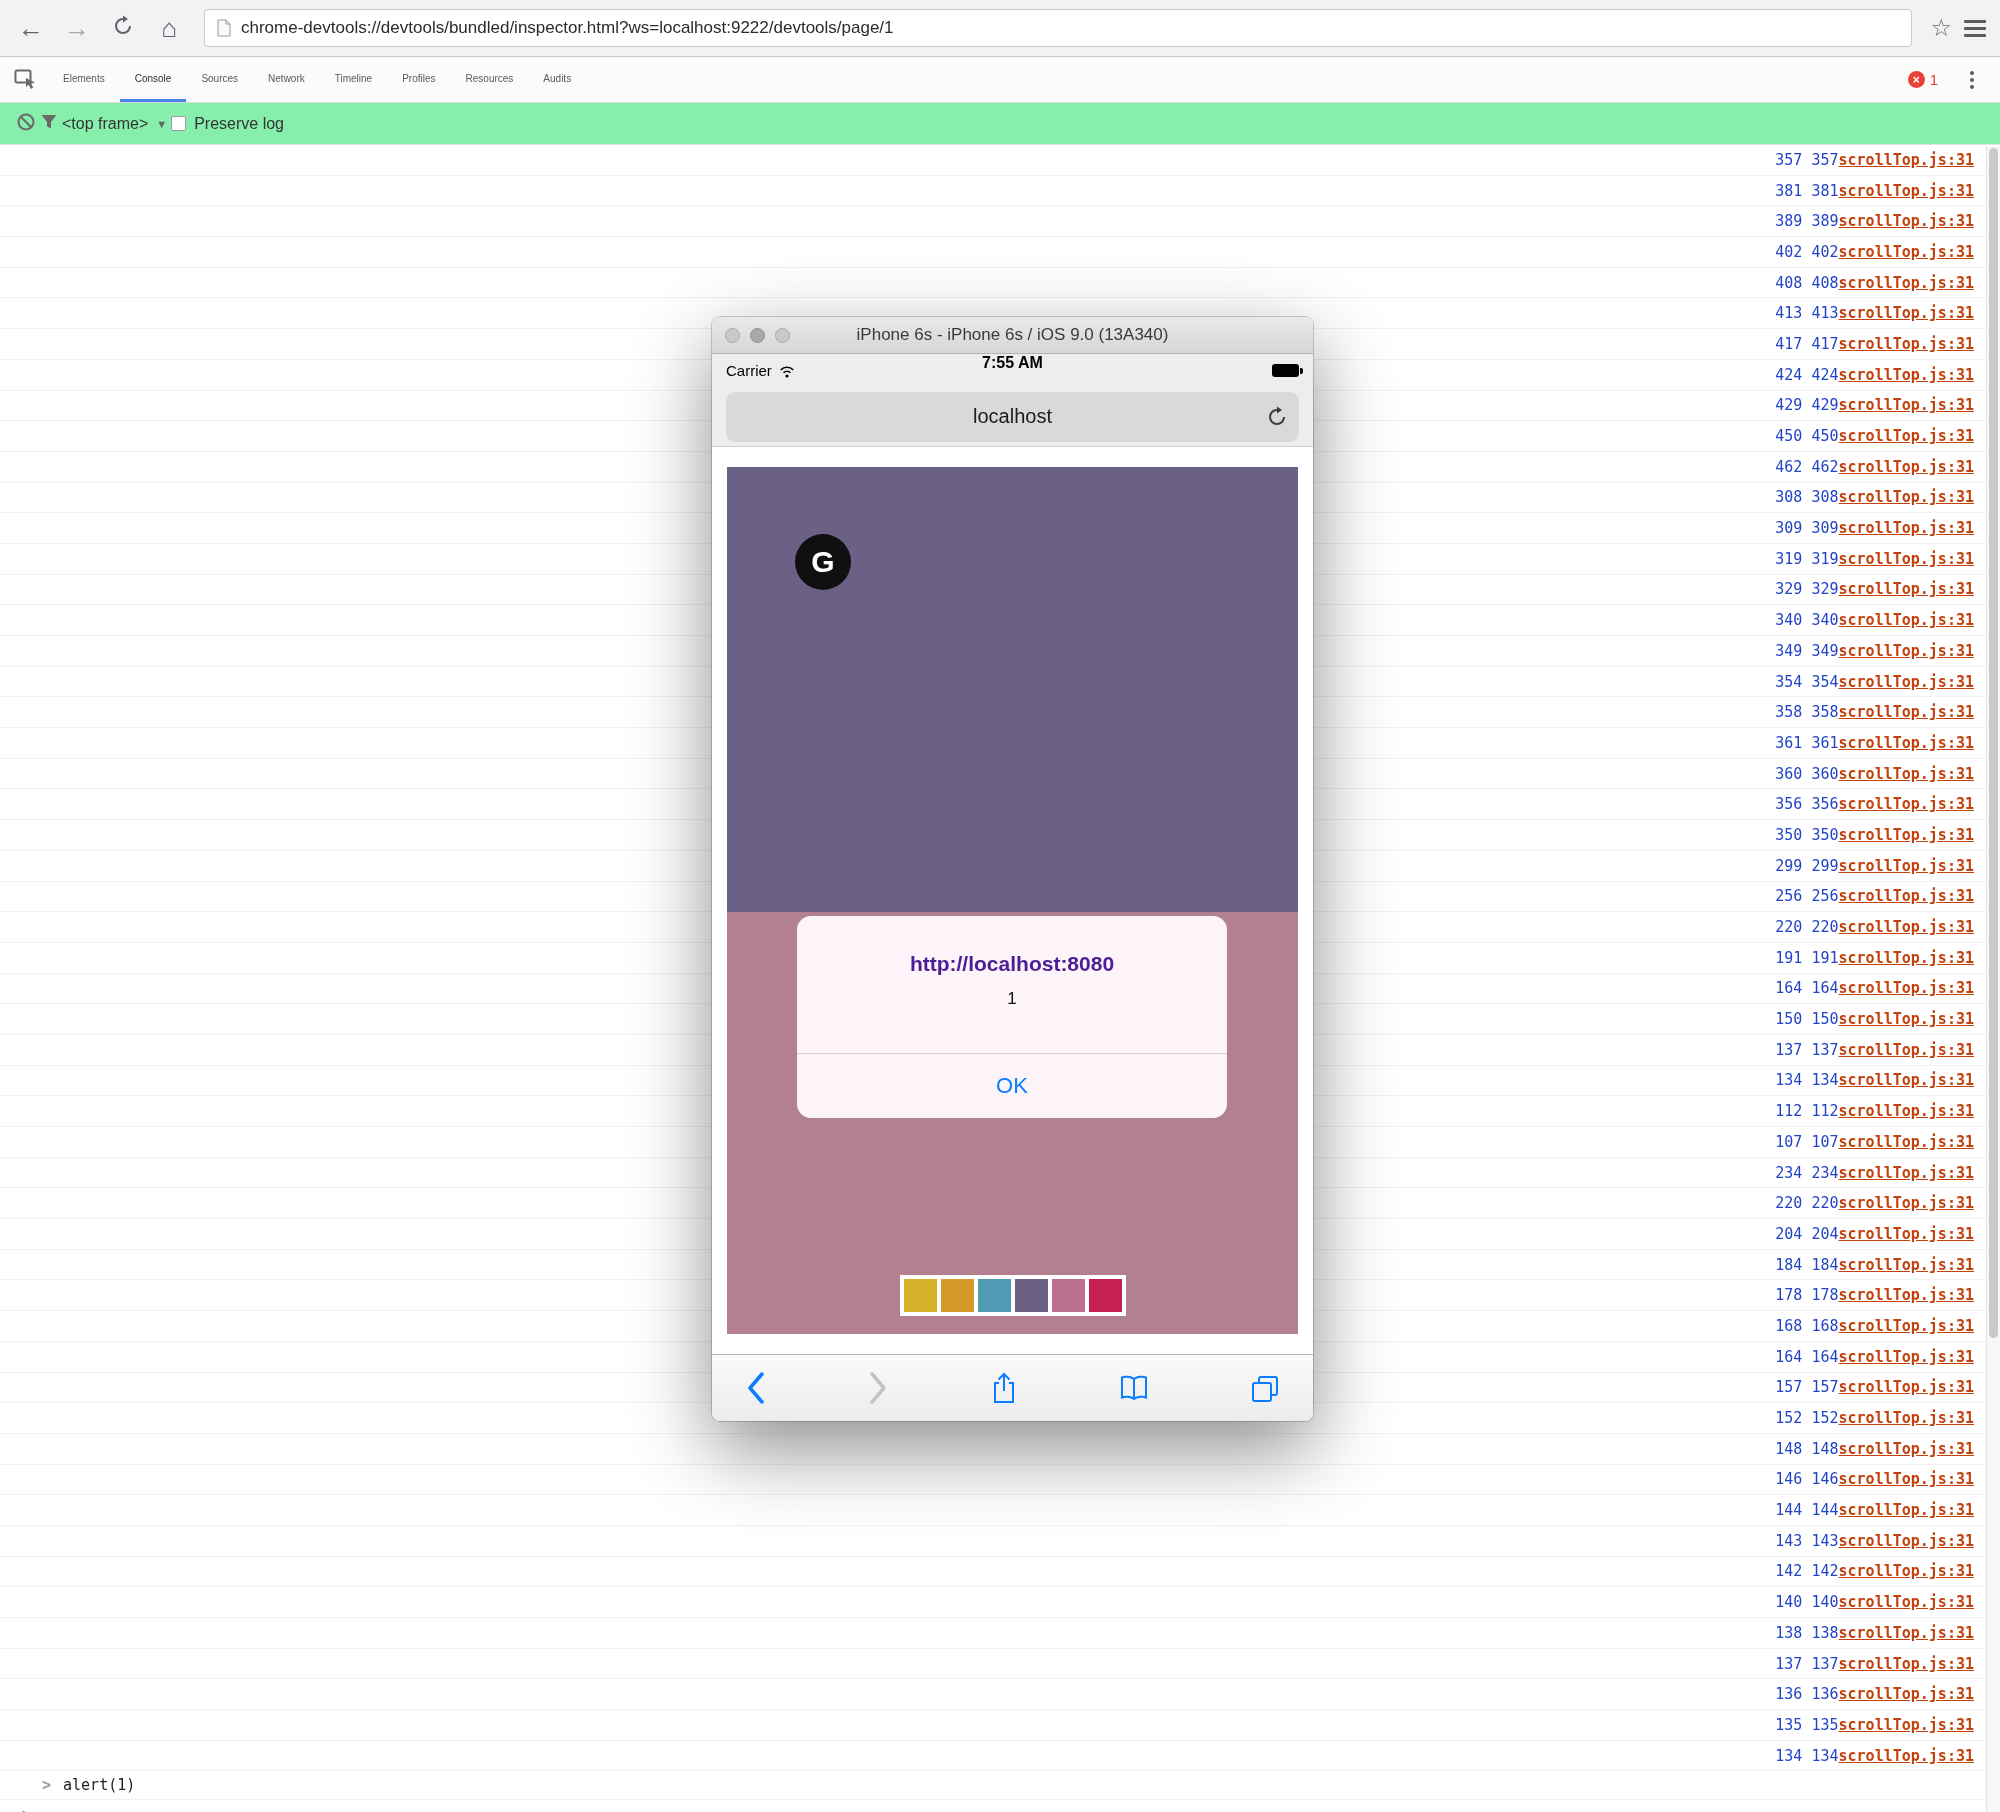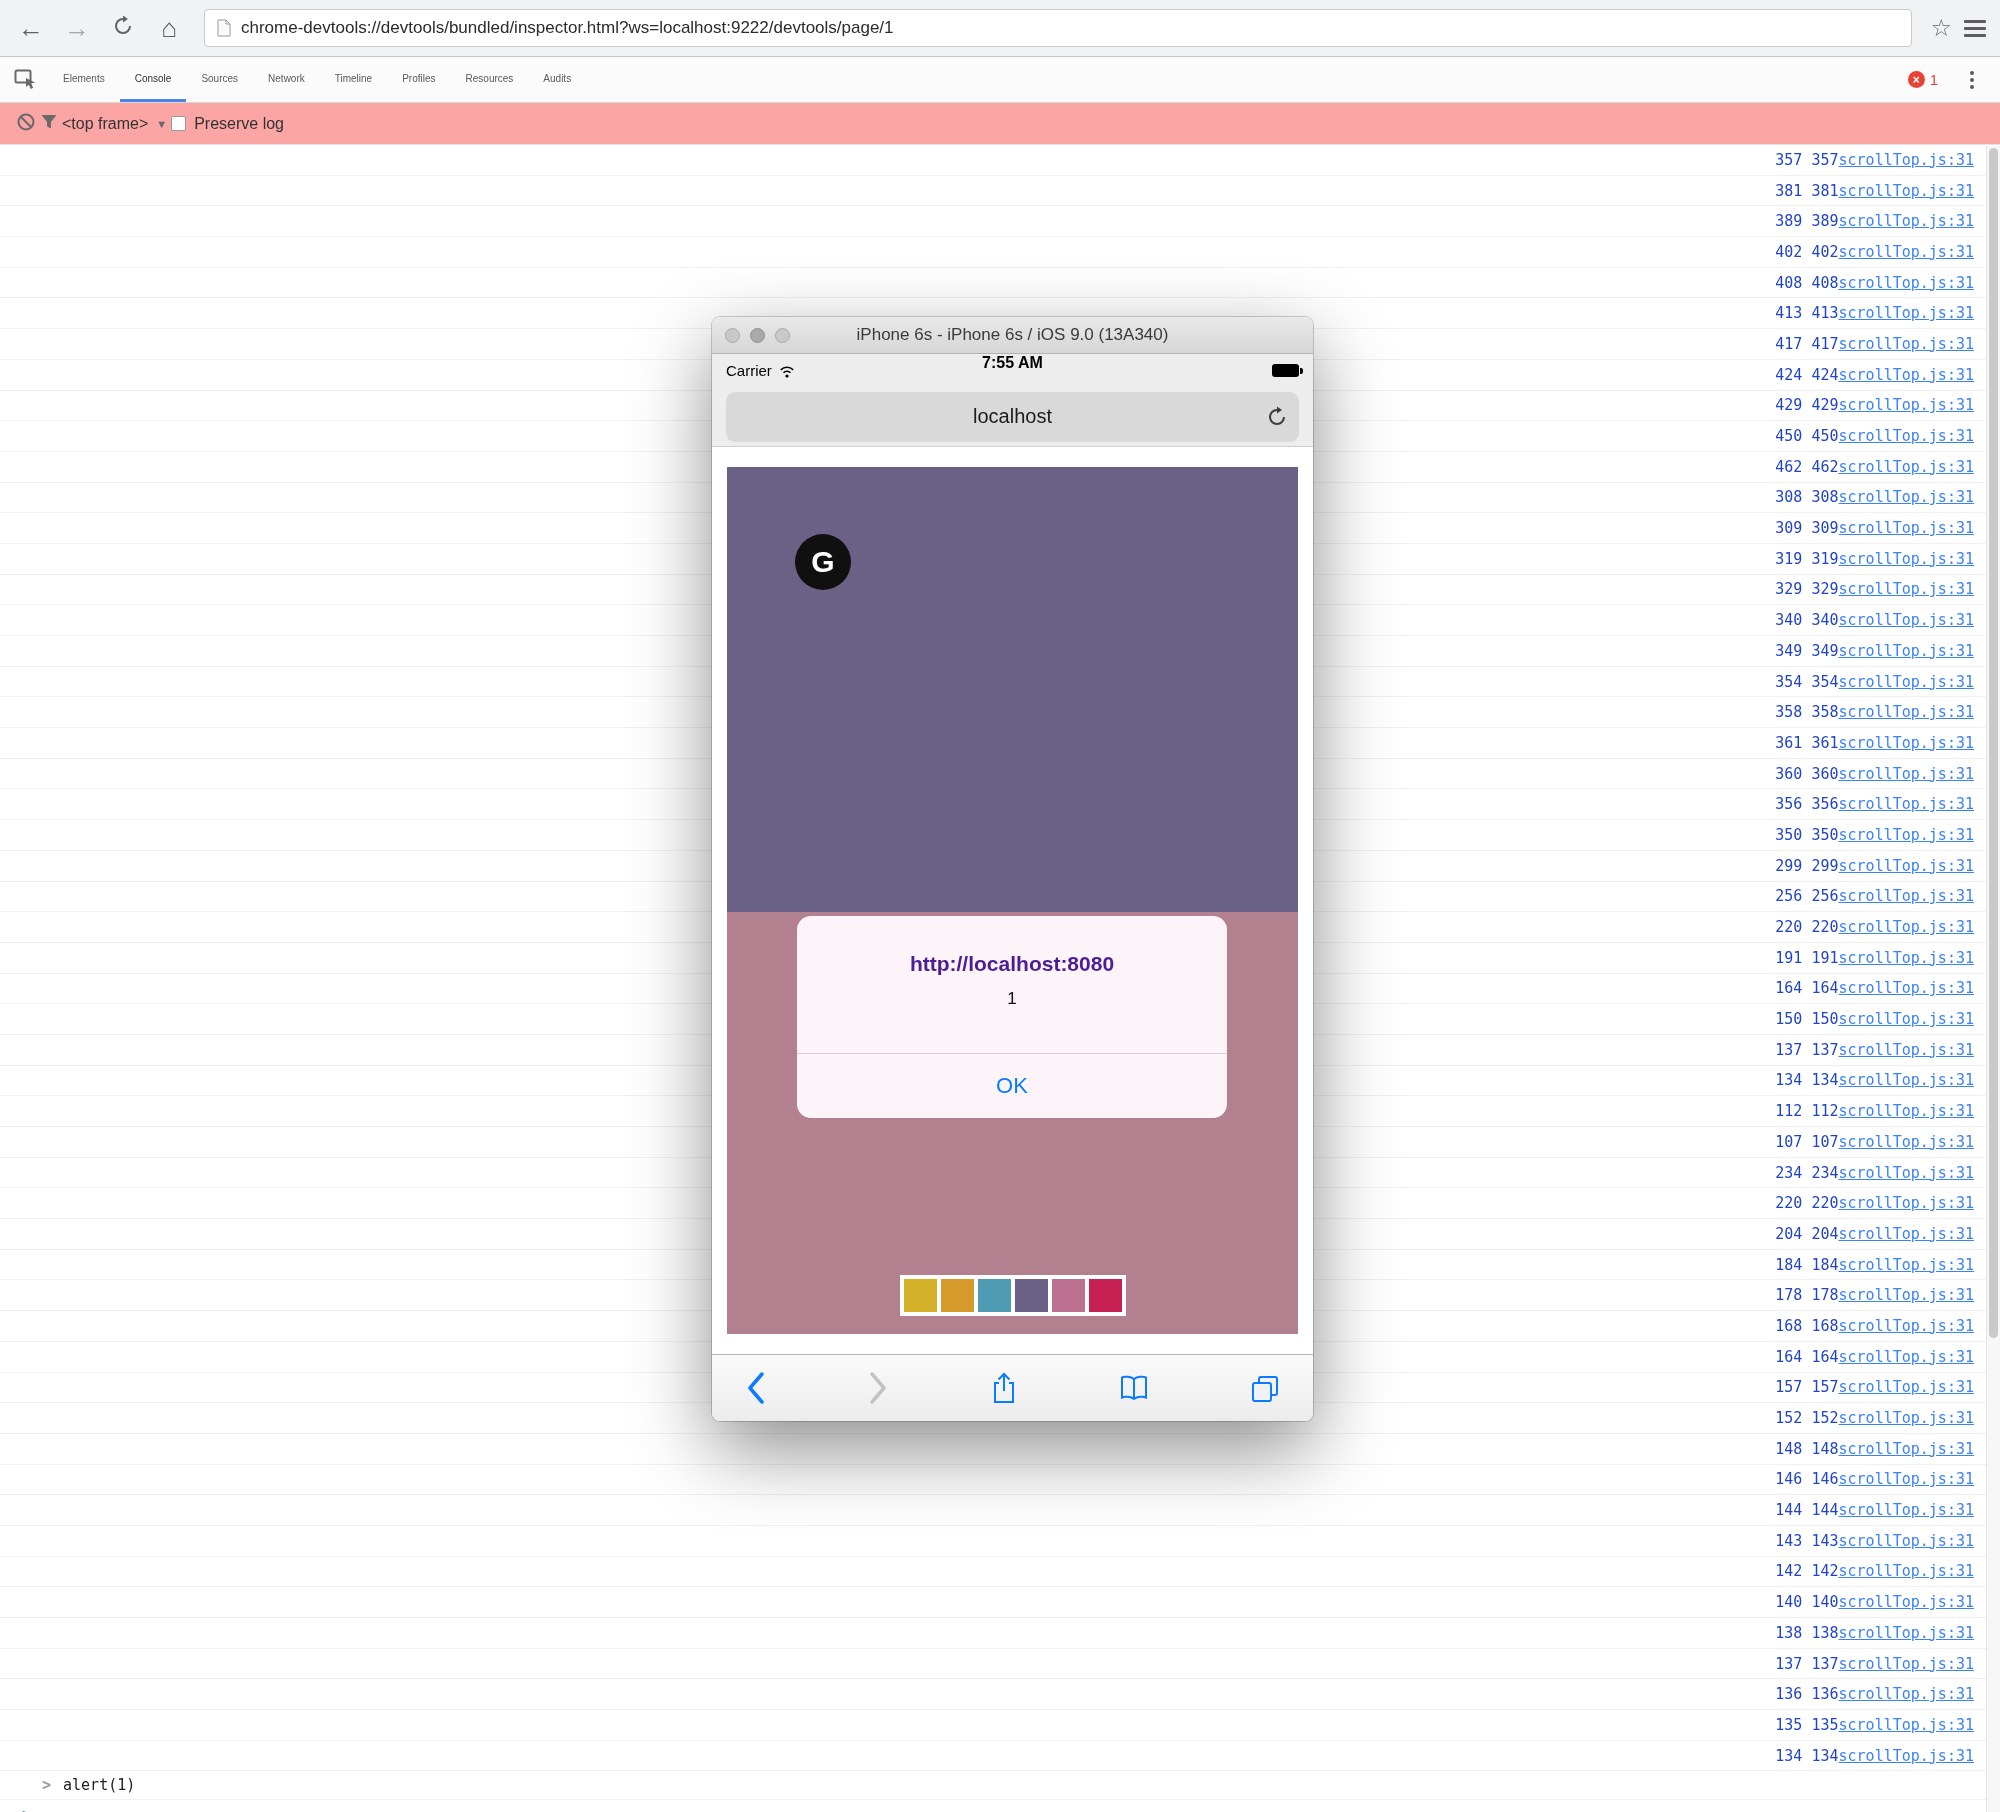--- a/index.html
+++ b/index.html
@@ -28,35 +28,35 @@
   .tab.active { color: #303030; border-bottom-color: #4a84e8; }
   .tab-spacer { flex: 1; }
   .error-badge { display: flex; align-items: center; gap: 5px; margin-right: 22px; }
   .err-circle { width: 17px; height: 17px; border-radius: 50%; background: #e84135; color: #fff;
     font-size: 12px; display: flex; align-items: center; justify-content: center; font-weight: bold; }
   .err-count { color: #e84135; font-size: 15px; }
   .kebab { display: flex; flex-direction: column; gap: 3px; align-items: center; width: 24px; margin-right: 6px; }
   .kebab i { width: 4px; height: 4px; border-radius: 50%; background: #5a5a5a; }
 
   
-  .console-toolbar { height: 42px; background: #fca5a5; border-bottom: 1px solid #e2e2e2;
+  .console-toolbar { height: 42px; background: #86efac; border-bottom: 1px solid #e2e2e2;
     display: flex; align-items: center; padding: 0 16px; gap: 4px; }
   .frame-select { display: flex; align-items: center; gap: 8px; font-size: 16px; color: #333; }
   .frame-select .caret { font-size: 11px; color: #666; }
   .preserve { display: flex; align-items: center; gap: 8px; font-size: 16px; color: #333; }
   .checkbox { width: 15px; height: 15px; border: 1px solid #9a9a9a; border-radius: 2px; background: #fff; display: inline-block; }
 
   
   .console-log { }
   .console-row { height: 30.7px; display: flex; align-items: center; justify-content: flex-end;
     padding: 0 26px 0 42px; border-bottom: 1px solid #f1f1f1;
     font-family: "DejaVu Sans Mono", monospace; font-size: 15px; }
   .nums { color: #2144c7; }
-  .src-link { color: #3b82f6; text-decoration: underline; cursor: pointer;
-    font-family: "DejaVu Sans Mono", monospace; font-size: 15px; }
+  .src-link { color: #c2410c; text-decoration: underline; cursor: pointer;
+    font-family: "DejaVu Sans Mono", monospace; font-size: 15px; font-weight: bold; }
   .console-command { height: 29px; display: flex; align-items: center; gap: 12px; padding-left: 42px;
     font-family: "DejaVu Sans Mono", monospace; font-size: 15px; border-bottom: 1px solid #f1f1f1; }
   .cmd-marker { color: #9a9a9a; font-weight: bold; }
   .cmd-text { color: #222; }
   .console-prompt { height: 28px; display: flex; align-items: center; padding-left: 22px;
     font-family: "DejaVu Sans Mono", monospace; font-size: 16px; }
   .prompt-marker { color: #3b7ff0; font-weight: bold; }
 
   
   .scrollbar { position: absolute; right: 0; top: 146px; bottom: 0; width: 14px;

